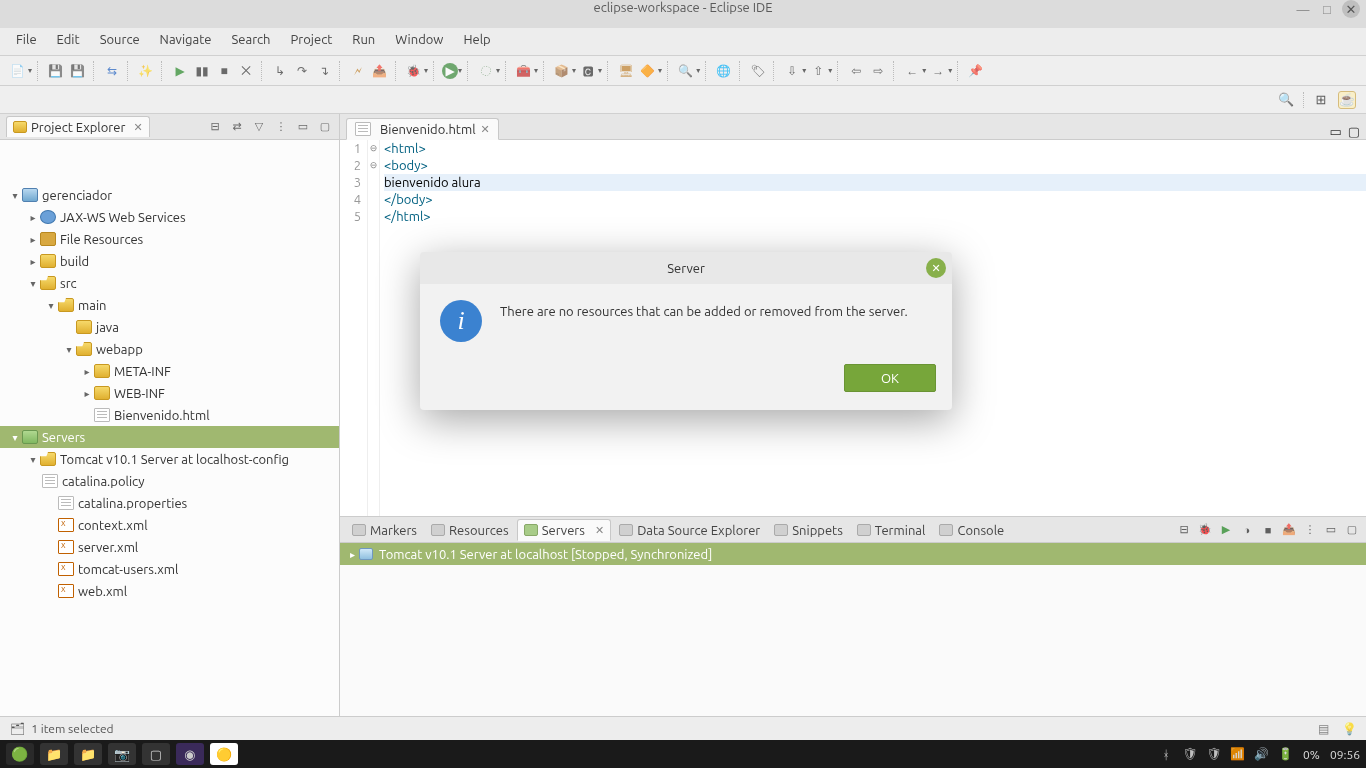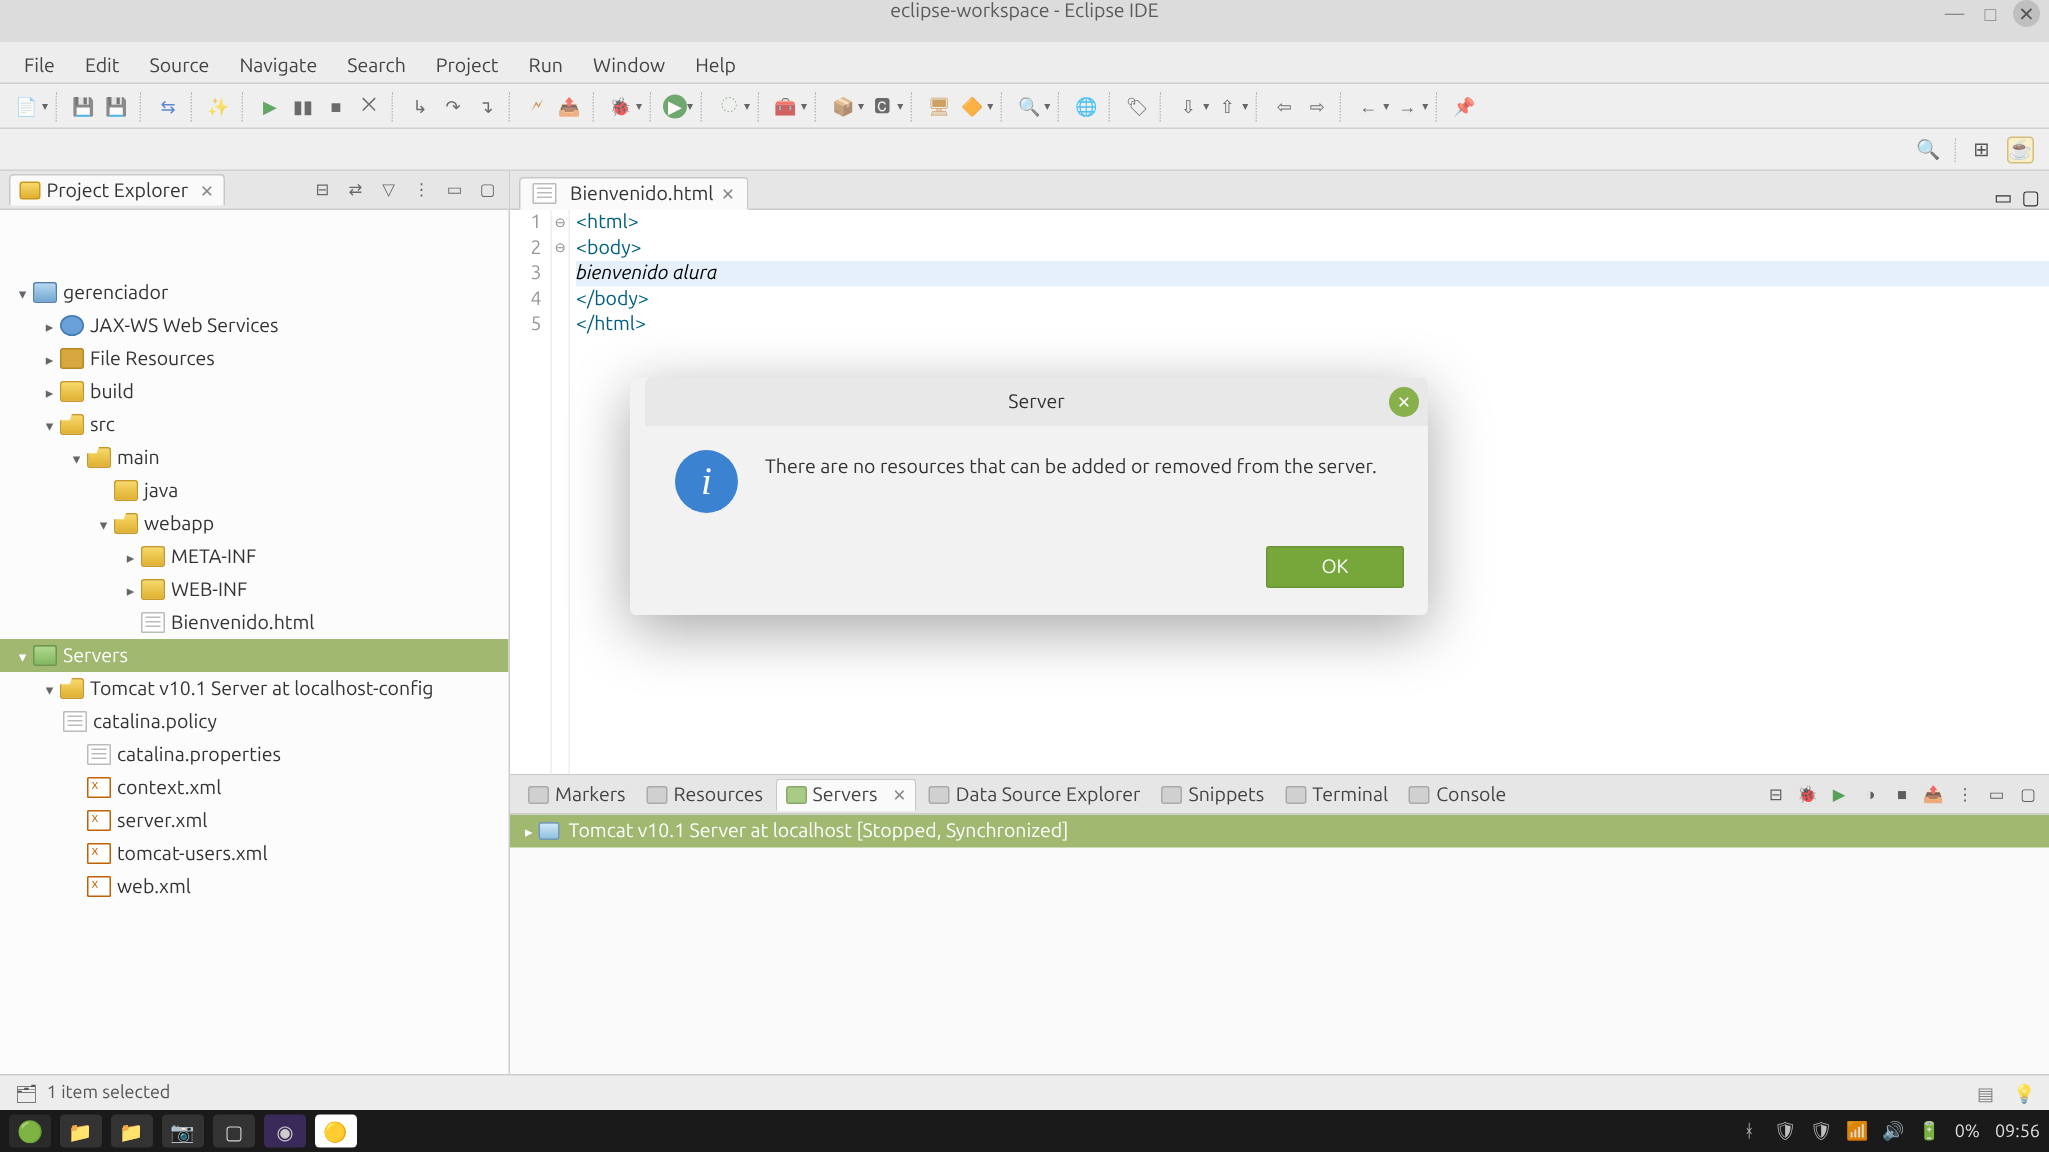--- a/index.html
+++ b/index.html
@@ -6,21 +6,21 @@
 body { width: 1366px; height: 768px; background: #e8e8e8; display: flex; flex-direction: column; overflow: hidden; font-size: 13px; color: #333; }
 
 
 .titlebar { height: 28px; background: #dcdcdc; display: flex; align-items: flex-start; justify-content: center; position: relative; }
 .titlebar-title { color: #5a5a5a; font-size: 13px; }
 .titlebar-controls { position: absolute; right: 6px; display: flex; gap: 6px; }
 .titlebar-btn { width: 18px; height: 18px; border-radius: 50%; display: flex; align-items: center; justify-content: center; color: #888; cursor: pointer; }
 .titlebar-btn.close { background: #bfbfbf; color: #555; }
 
 
-.menubar { height: 28px; background: #ededed; display: flex; align-items: flex-end; padding: 0 6px; border-bottom: 1px solid #d0d0d0; }
+.menubar { height: 28px; background: #ededed; display: flex; align-items: flex-start; padding: 0 6px; border-bottom: 1px solid #d0d0d0; }
 .menu-item { padding: 4px 10px; cursor: pointer; color: #444; }
 
 
 .toolbar { height: 30px; background: #efefef; display: flex; align-items: center; padding: 0 8px; gap: 2px; border-bottom: 1px solid #d0d0d0; }
 .toolbar .tb-btn { width: 20px; height: 20px; display: inline-flex; align-items: center; justify-content: center; cursor: pointer; opacity: 0.7; font-size: 12px; }
 .toolbar .tb-sep { width: 4px; height: 20px; border-left: 1px dotted #bbb; margin: 0 3px; }
 .toolbar .dd { font-size: 8px; color: #666; margin-left: -2px; }
 
 
 .toolbar2 { height: 28px; background: #efefef; display: flex; align-items: center; justify-content: flex-end; padding: 0 10px; gap: 8px; border-bottom: 1px solid #d0d0d0; }
@@ -57,21 +57,21 @@
 .ed-tab { display: flex; align-items: center; gap: 5px; background: #fafafa; border: 1px solid #c8c8c8; border-bottom: 1px solid #fafafa; border-radius: 3px 3px 0 0; padding: 3px 8px; margin-bottom: -1px; }
 .ed-tab .close-x { font-size: 11px; color: #888; cursor: pointer; }
 .editor-tabs .ed-actions { position:absolute; right:6px; display:flex; gap:6px;}
 .editor-body { flex: 1; background: #fff; display: flex; font-family: "Courier New", monospace; font-size: 13px; }
 .gutter { width: 28px; background: #fff; color: #999; text-align: right; padding-right: 6px; border-right: 1px solid #eee; user-select:none;}
 .gutter .ln { height: 17px; line-height: 17px; }
 .fold-col { width: 12px; border-right: 1px solid #eee; }
 .fold-col .fm { height:17px; line-height:17px; text-align:center; font-size:9px; color:#888;}
 .code { flex: 1; padding-left: 4px; }
 .code .cl { height: 17px; line-height: 17px; white-space: pre; }
-.code .cl.cur { background: #e6f0fa; font-style: italic; }
+.code .cl.cur { background: #e6f0fa; }
 .tag { color: #006080; }
 .txt { color: #000; }
 
 
 .bottom-panel { height: 200px; border-top: 1px solid #ccc; display: flex; flex-direction: column; background: #fafafa; }
 .bp-tabs { height: 26px; background: #e6e6e6; display: flex; align-items: center; padding: 0 6px; gap: 2px; border-bottom: 1px solid #ccc; }
 .bp-tab { display: flex; align-items: center; gap: 4px; padding: 3px 6px; cursor: pointer; color: #444; }
 .bp-tab.active { background: #fafafa; border: 1px solid #c8c8c8; border-bottom: 1px solid #fafafa; border-radius: 3px 3px 0 0; margin-bottom: -1px; }
 .bp-tab .tab-ico { width: 14px; height: 12px; display:inline-block; background:#d0d0d0; border:1px solid #aaa; border-radius:2px;}
 .bp-tabs .actions { margin-left: auto; display: flex; gap: 5px; }
@@ -88,21 +88,21 @@
 
 .taskbar { height: 28px; background: #1a1a1a; display: flex; align-items: center; padding: 0 6px; gap: 6px; color: #ddd; }
 .taskbar .tb-app { width: 28px; height: 22px; background: #333; border-radius: 3px; display:flex;align-items:center;justify-content:center; cursor: pointer; }
 .taskbar .tb-app.mint { background: #2a2a2a; }
 .taskbar .tb-app svg, .taskbar .tb-app span { color:#ccc; }
 .taskbar .tray { margin-left: auto; display: flex; align-items: center; gap: 10px; font-size: 12px; }
 .taskbar .tray .tico { width:14px;height:14px; opacity:0.85; display:flex;align-items:center;justify-content:center;}
 
 
 .dialog-backdrop { position: absolute; inset: 0; pointer-events: none; }
-.dialog { position: absolute; left: 420px; top: 252px; width: 532px; background: #f2f2f2; border-radius: 4px; box-shadow: 0 10px 40px rgba(0,0,0,0.35); pointer-events: auto; padding-left: 10px; }
+.dialog { position: absolute; left: 420px; top: 252px; width: 532px; background: #f2f2f2; border-radius: 4px; box-shadow: 0 10px 40px rgba(0,0,0,0.35); pointer-events: auto; }
 .dialog-title { height: 32px; display: flex; align-items: center; justify-content: center; position: relative; border-top-left-radius:4px; border-top-right-radius:4px; background:#e8e8e8; }
 .dialog-title .dlg-close { position: absolute; right: 6px; width: 20px; height: 20px; border-radius: 50%; background: #88b04b; color: #fff; display:flex;align-items:center;justify-content:center; cursor:pointer; font-size:11px;}
 .dialog-body { display: flex; padding: 16px 20px 8px 20px; gap: 18px; }
 .info-icon { width: 42px; height: 42px; border-radius: 50%; background: #3b82d0; color: #fff; font-style: italic; font-family: Georgia, serif; font-size: 26px; display:flex; align-items:center; justify-content:center; flex-shrink:0; }
 .dialog-msg { flex:1; padding-top: 4px; color: #333; font-size: 13px; }
 .dialog-buttons { padding: 14px 16px 18px 16px; display:flex; justify-content:flex-end; }
 .btn-ok { background: #77a63a; color: #fff; border: 1px solid #6a9434; padding: 6px 36px; border-radius: 2px; cursor: pointer; font-size: 13px; }
 
 </style>
 </head>

